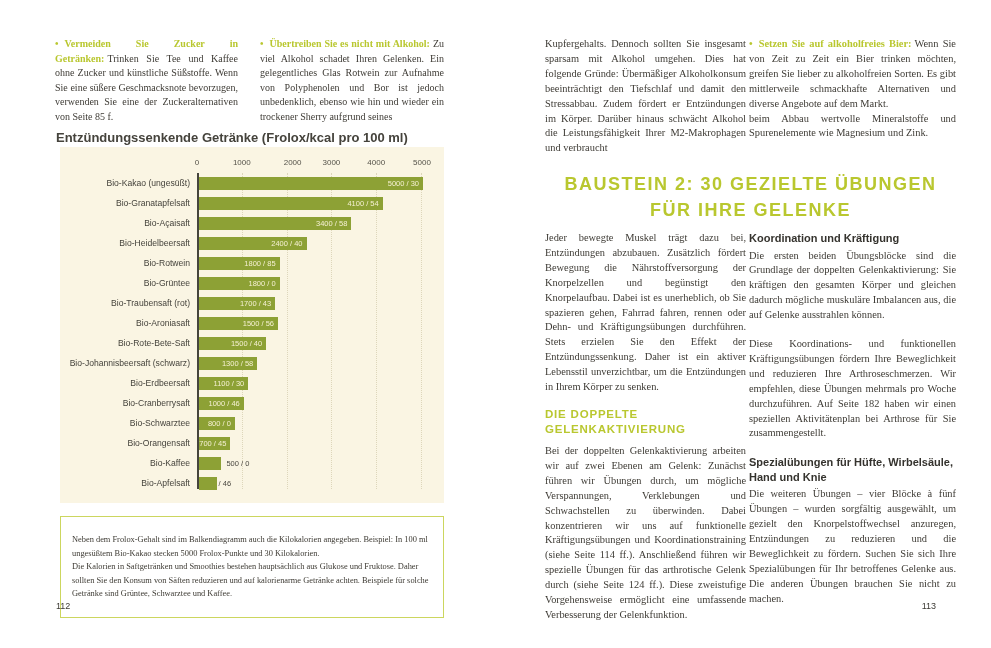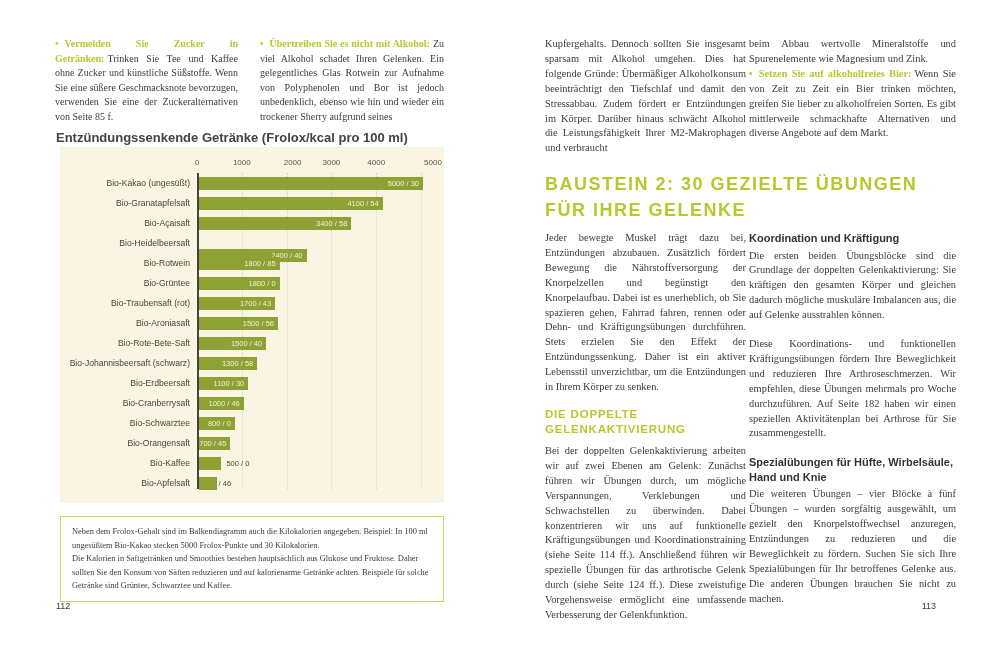--- a/index.html
+++ b/index.html
@@ -31,26 +31,26 @@
   .bar-label{width:127px;flex:0 0 127px;padding-right:7px;display:flex;
     justify-content:flex-end;align-items:center;white-space:nowrap;
     font-family:"Liberation Sans", sans-serif;font-size:8.6px;color:#45433c;}
   .bar-track{position:relative;flex:1;height:13px;}
   .bar{position:absolute;left:2px;top:0;height:13px;background:var(--bar);}
   .bar-value{font-family:"Liberation Sans", sans-serif;font-size:7.5px;white-space:nowrap;}
   .bar-value.inside{position:absolute;right:4px;top:50%;transform:translateY(-50%);
     color:var(--bar-value-text);}
   .bar-value.outside{position:absolute;top:50%;transform:translateY(-50%);color:#4a4840;}
   .footnote{background:#ffffff;border:1.5px solid var(--footnote-border);
-    padding:8px 11px;font-size:8.4px;line-height:13.5px;color:#3d3a33;}
+    padding:16px 11px;font-size:8.4px;line-height:13.5px;color:#3d3a33;}
   .footnote p{margin:0;}
   .pageno{font-family:"Liberation Sans", sans-serif;font-size:9px;color:#3c3a34;}
   .big-heading{font-family:"Liberation Sans", sans-serif;font-weight:bold;
     font-size:18px;letter-spacing:1.5px;line-height:26px;color:var(--accent);
-    text-transform:uppercase;}
+    text-align:center;text-transform:uppercase;}
   .green-subhead{font-family:"Liberation Sans", sans-serif;font-weight:bold;
     font-size:11.5px;letter-spacing:0.8px;line-height:15px;color:var(--accent);
     margin:12px 0 7px 0;text-align:left;}
   .dark-subhead{font-family:"Liberation Sans", sans-serif;font-weight:bold;
     font-size:11px;line-height:14.5px;color:#35332e;margin:0 0 3px 0;text-align:left;}
 </style>
 </head>
 <body>
 
 <div class="spread">
@@ -65,21 +65,21 @@
 
   <div class="abs chart-title" style="left:56px;top:130px;width:390px;">Entzündungssenkende Getränke (Frolox/kcal pro 100 ml)</div>
 
   <div class="abs chart-panel" style="left:60px;top:147px;width:384px;height:356px;">
     <div class="ticks">
         <span class="tick" style="left: 0px;">0</span>
         <span class="tick" style="left: 44.8px;">1000</span>
         <span class="tick" style="left: 89.6px; padding-left: 12px;">2000</span>
         <span class="tick" style="left: 134.4px;">3000</span>
         <span class="tick" style="left: 179.2px;">4000</span>
-        <span class="tick" style="left: 236px;">5000</span>
+        <span class="tick" style="left: 225px;">5000</span>
       </div>
     <div class="rows">
         <div class="gridline" style="left: 171.8px;"></div>
         <div class="gridline" style="left: 216.6px;"></div>
         <div class="gridline" style="left: 261.4px;"></div>
         <div class="gridline" style="left: 306.2px;"></div>
         <div class="gridline" style="left: 351px;"></div>
         <div class="axisline"></div>
         <div class="chart-row">
           <div class="bar-label">Bio-Kakao (ungesüßt)</div>
@@ -101,21 +101,21 @@
           <div class="bar-label">Bio-Açaisaft</div>
           <div class="bar-track">
             <div class="bar" style="width: 152.32px;">
               <span class="bar-value inside">3400 / 58</span>
             </div>
           </div>
         </div>
         <div class="chart-row">
           <div class="bar-label">Bio-Heidelbeersaft</div>
           <div class="bar-track">
-            <div class="bar" style="width: 107.52px; margin-top: 12px;">
+            <div class="bar" style="width: 107.52px;">
               <span class="bar-value inside">2400 / 40</span>
             </div>
           </div>
         </div>
         <div class="chart-row">
           <div class="bar-label">Bio-Rotwein</div>
           <div class="bar-track">
             <div class="bar" style="width: 80.64px; padding-left: 20px;">
               <span class="bar-value inside">1800 / 85</span>
             </div>
@@ -215,22 +215,22 @@
     <p>Die Kalorien in Saftgetränken und Smoothies bestehen hauptsächlich aus Glukose und Fruktose. Daher sollten Sie den Konsum von Säften reduzieren und auf kalorienarme Getränke achten. Beispiele für solche Getränke sind Grüntee, Schwarztee und Kaffee.</p>
   </div>
 
   <div class="abs pageno" style="left:56px;top:601px;">112</div>
 
   <div class="abs rcol" style="left:545px;top:37px;width:201px;">
     <p>Kupfergehalts. Dennoch sollten Sie insgesamt sparsam mit Alkohol umgehen. Dies hat folgende Gründe: Übermäßiger Alkoholkonsum beeinträchtigt den Tiefschlaf und damit den Stressabbau. Zudem fördert er Entzündungen im Körper. Darüber hinaus schwächt Alkohol die Leistungsfähigkeit Ihrer M2-Makrophagen und verbraucht</p>
   </div>
 
   <div class="abs rcol" style="left:749px;top:37px;width:207px;">
+    <p><span class="bullet">•</span><span class="lead">Setzen Sie auf alkoholfreies Bier:</span><span>Wenn Sie von Zeit zu Zeit ein Bier trinken möchten, greifen Sie lieber zu alkoholfreien Sorten. Es gibt mittlerweile schmackhafte Alternativen und diverse Angebote auf dem Markt.</span></p>
     <p>beim Abbau wertvolle Mineralstoffe und Spurenelemente wie Magnesium und Zink.</p>
-    <p><span class="bullet">•</span><span class="lead">Setzen Sie auf alkoholfreies Bier:</span><span>Wenn Sie von Zeit zu Zeit ein Bier trinken möchten, greifen Sie lieber zu alkoholfreien Sorten. Es gibt mittlerweile schmackhafte Alternativen und diverse Angebote auf dem Markt.</span></p>
   </div>
 
   <div class="abs big-heading" style="left:545px;top:171px;width:411px;">
     <div>BAUSTEIN 2: 30 GEZIELTE ÜBUNGEN</div>
     <div>FÜR IHRE GELENKE</div>
   </div>
 
   <div class="abs rcol" style="left:545px;top:231px;width:201px;">
     <p>Jeder bewegte Muskel trägt dazu bei, Entzündungen abzubauen. Zusätzlich fördert Bewegung die Nährstoffversorgung der Knorpelzellen und begünstigt den Knorpelaufbau. Dabei ist es unerheblich, ob Sie spazieren gehen, Fahrrad fahren, rennen oder Dehn- und Kräftigungsübungen durchführen. Stets erzielen Sie den Effekt der Entzündungssenkung. Daher ist ein aktiver Lebensstil unverzichtbar, um die Entzündungen in Ihrem Körper zu senken.</p>
     <div class="green-subhead">DIE DOPPELTE GELENKAKTIVIERUNG</div>

